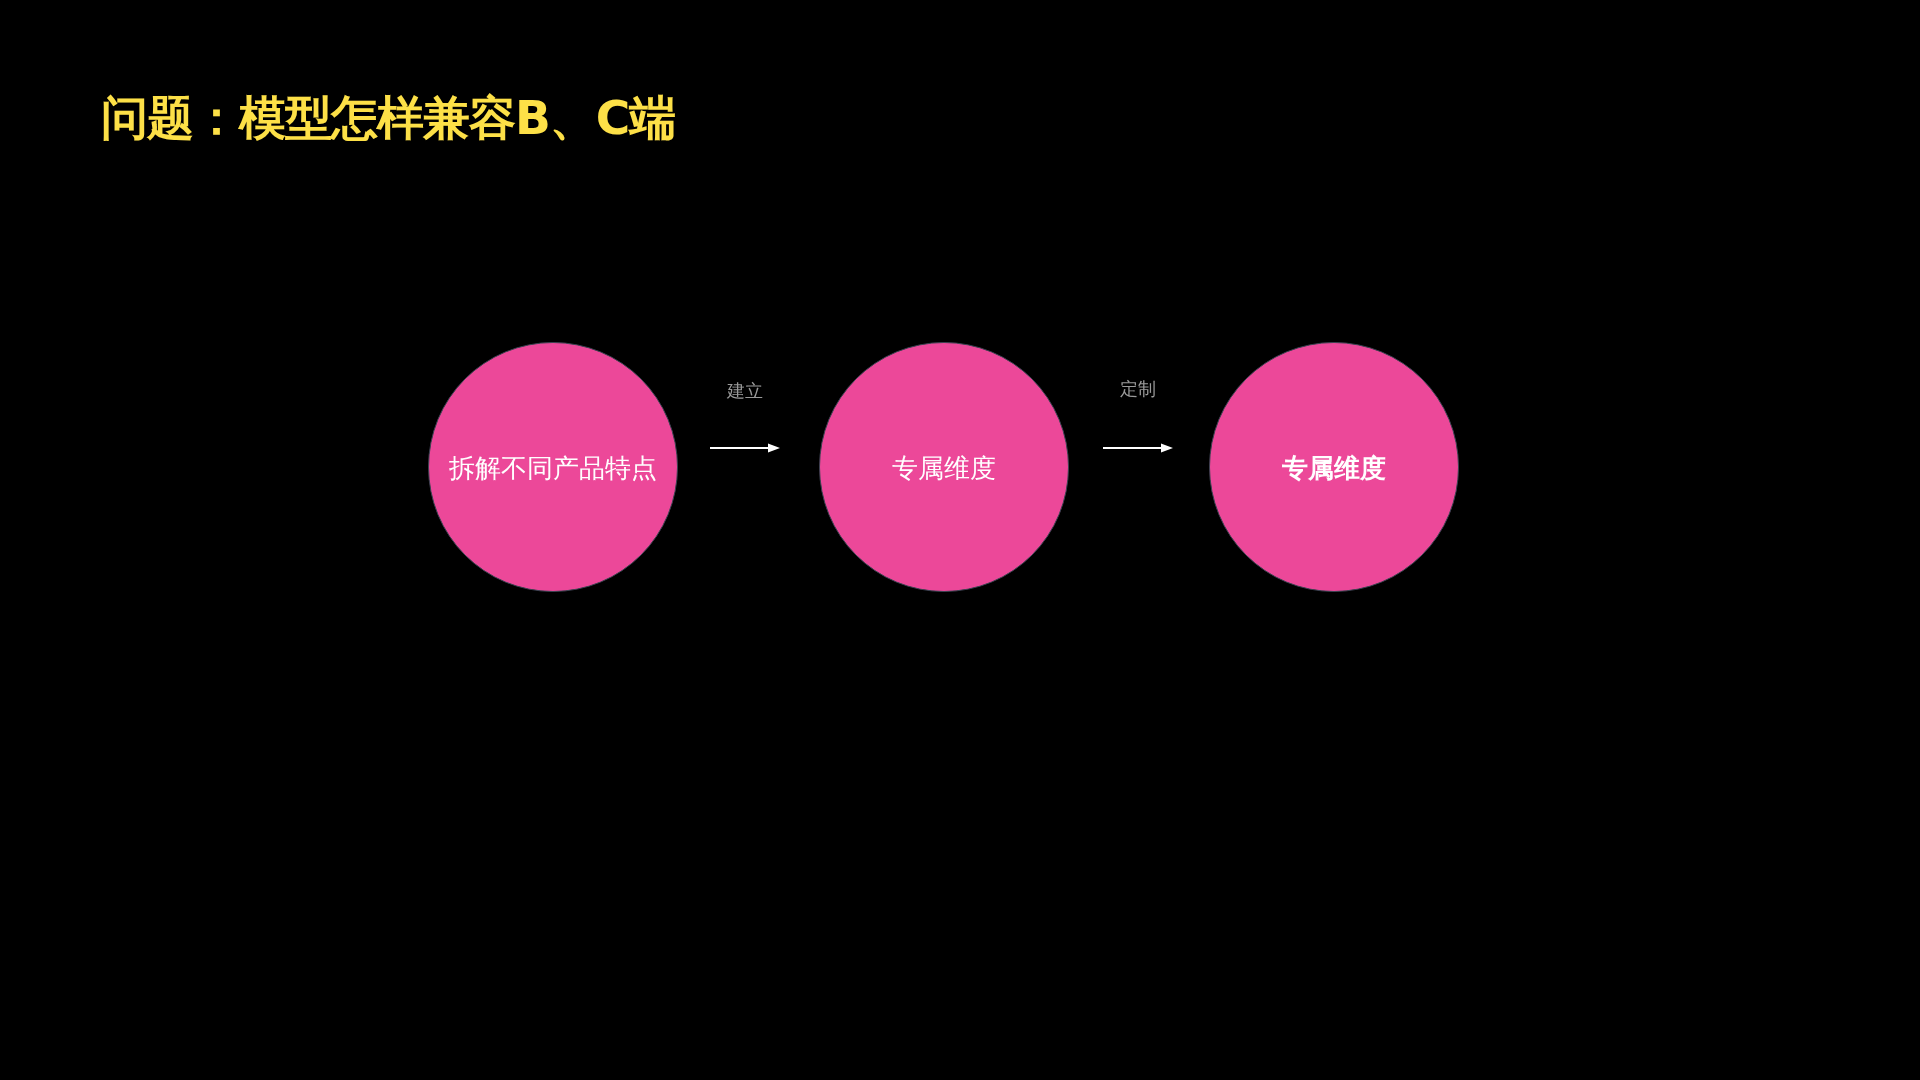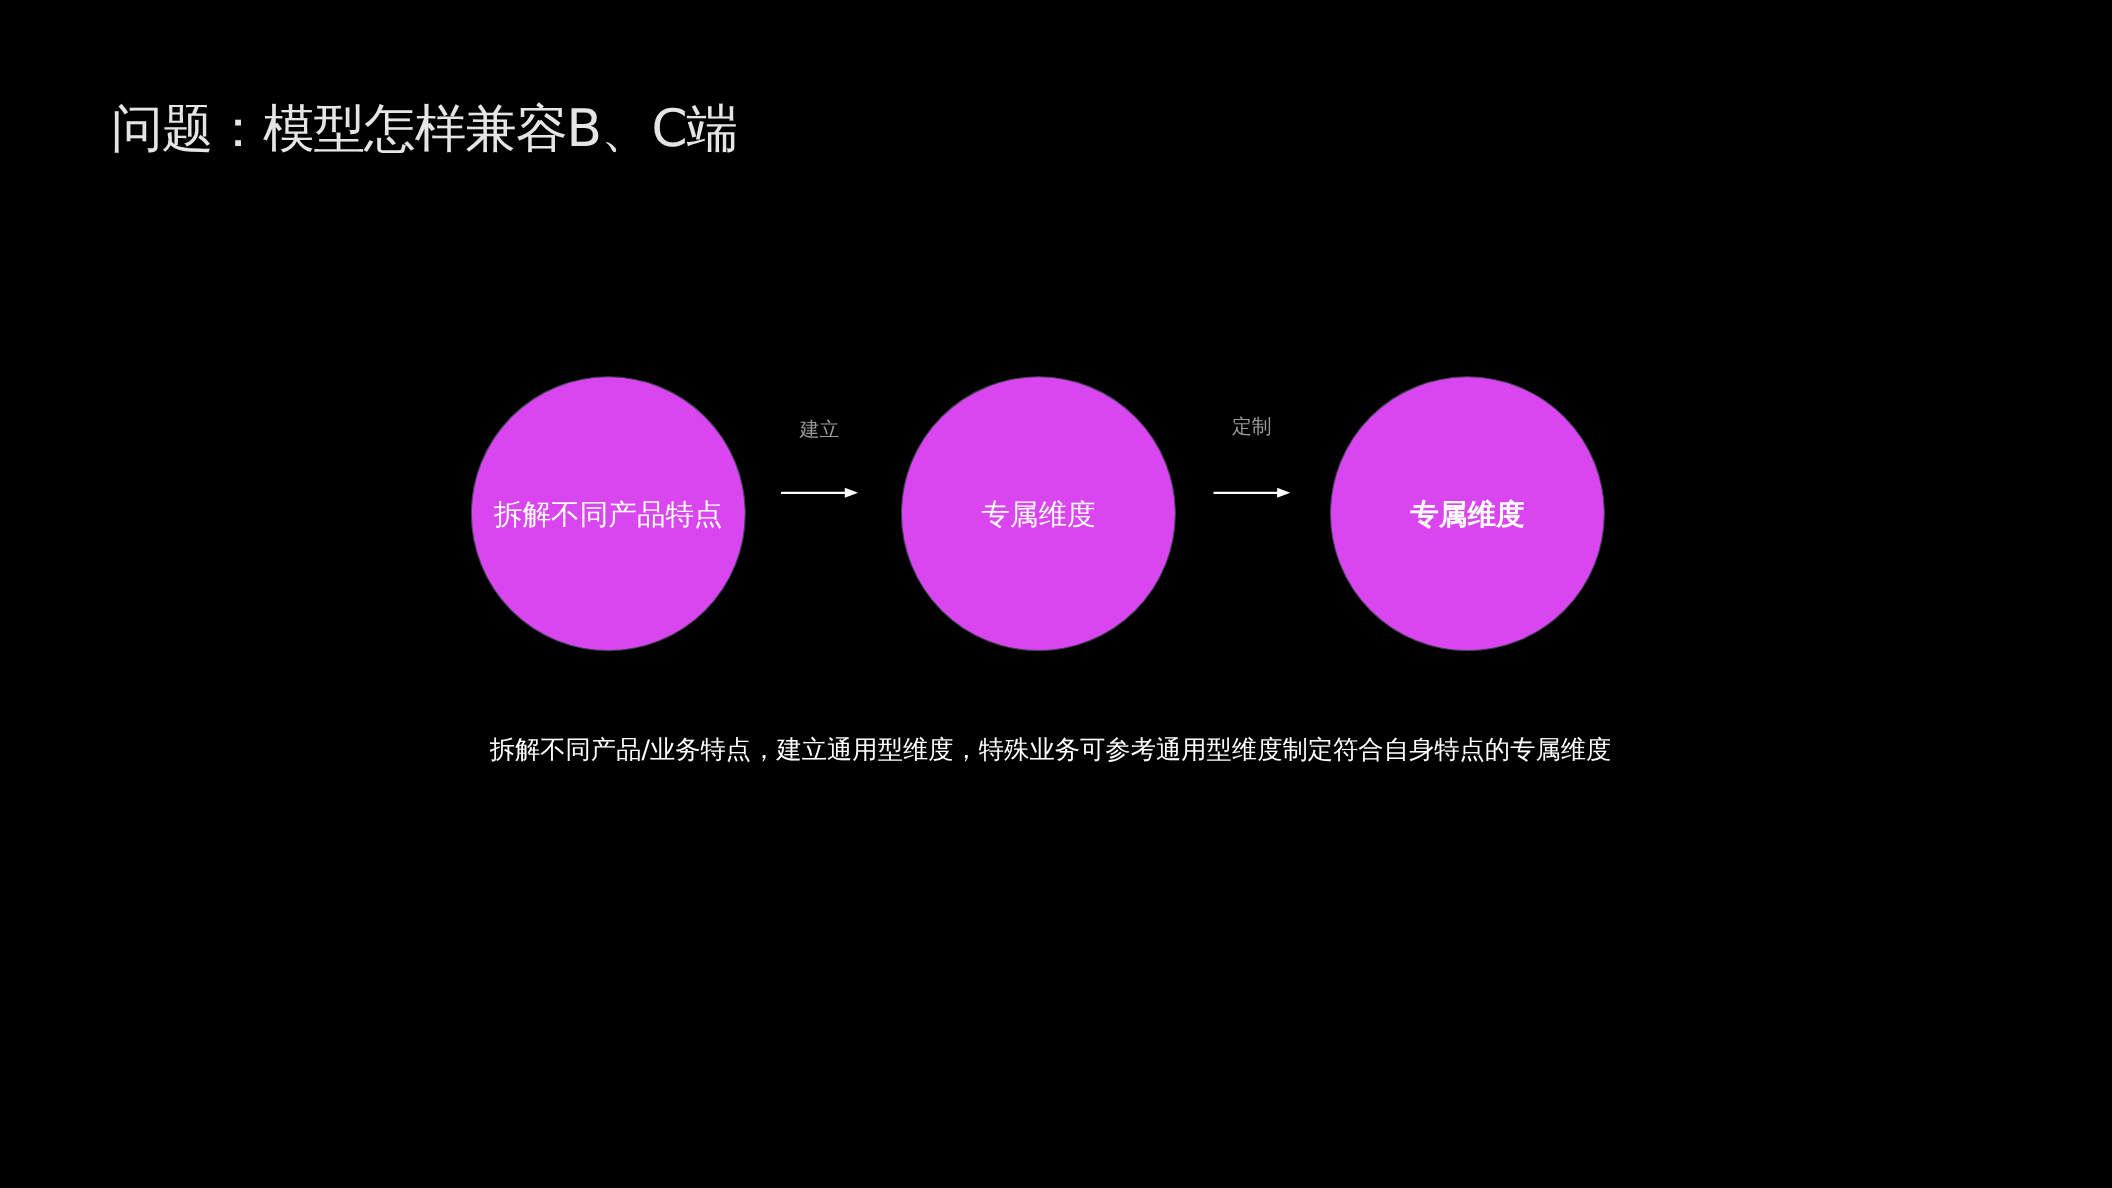--- a/index.html
+++ b/index.html
@@ -15,33 +15,33 @@
       position: relative;
       width: 1920px;
       height: 1080px;
       background: #000000;
     }
     .title {
       position: absolute;
       left: 101px;
       top: 86px;
       font-size: 47px;
-      font-weight: normal;
+      font-weight: bold;
       line-height: 64px;
-      color: #e5e5e5;
+      color: #fde047;
       white-space: nowrap;
       letter-spacing: -1px;
     }
     .circle {
       position: absolute;
       top: 342px;
       width: 248px;
       height: 248px;
       border-radius: 50%;
-      background: #d946ef;
+      background: #ec4899;
       border: 1.5px solid #3c4352;
       display: flex;
       align-items: center;
       justify-content: center;
       box-sizing: content-box;
     }
     .circle-label {
       color: #ffffff;
       font-size: 26px;
       line-height: 32px;
@@ -120,15 +120,14 @@
     <svg class="arrow" viewBox="0 0 70 12" xmlns="http://www.w3.org/2000/svg">
       <line x1="0" y1="6" x2="60" y2="6" stroke="#ffffff" stroke-width="2"></line>
       <polygon points="58,1.5 70,6 58,10.5" fill="#ffffff"></polygon>
     </svg>
   </div>
 
   <div class="circle" id="circle-3">
     <span class="circle-label">专属维度</span>
   </div>
 
-  <div class="caption">拆解不同产品/业务特点，建立通用型维度，特殊业务可参考通用型维度制定符合自身特点的专属维度</div>
 
 </div>
 
 </body></html>

